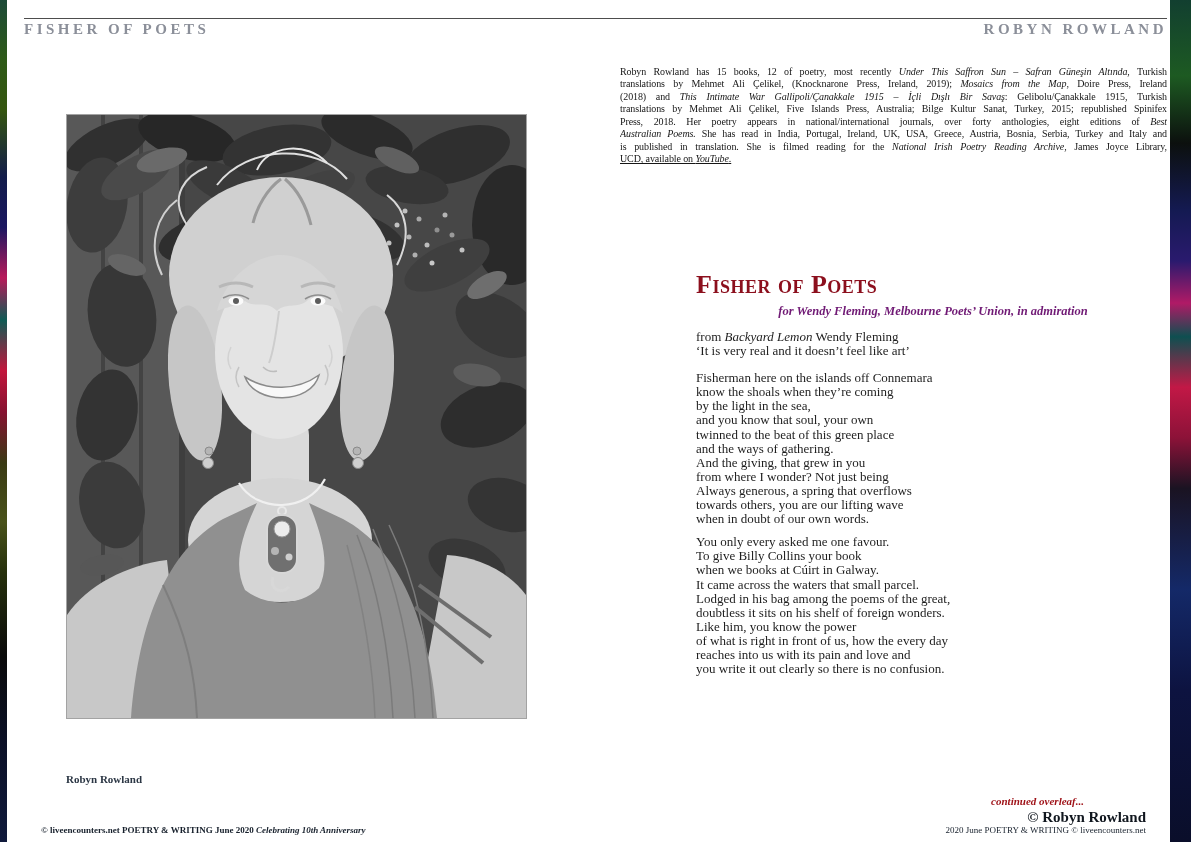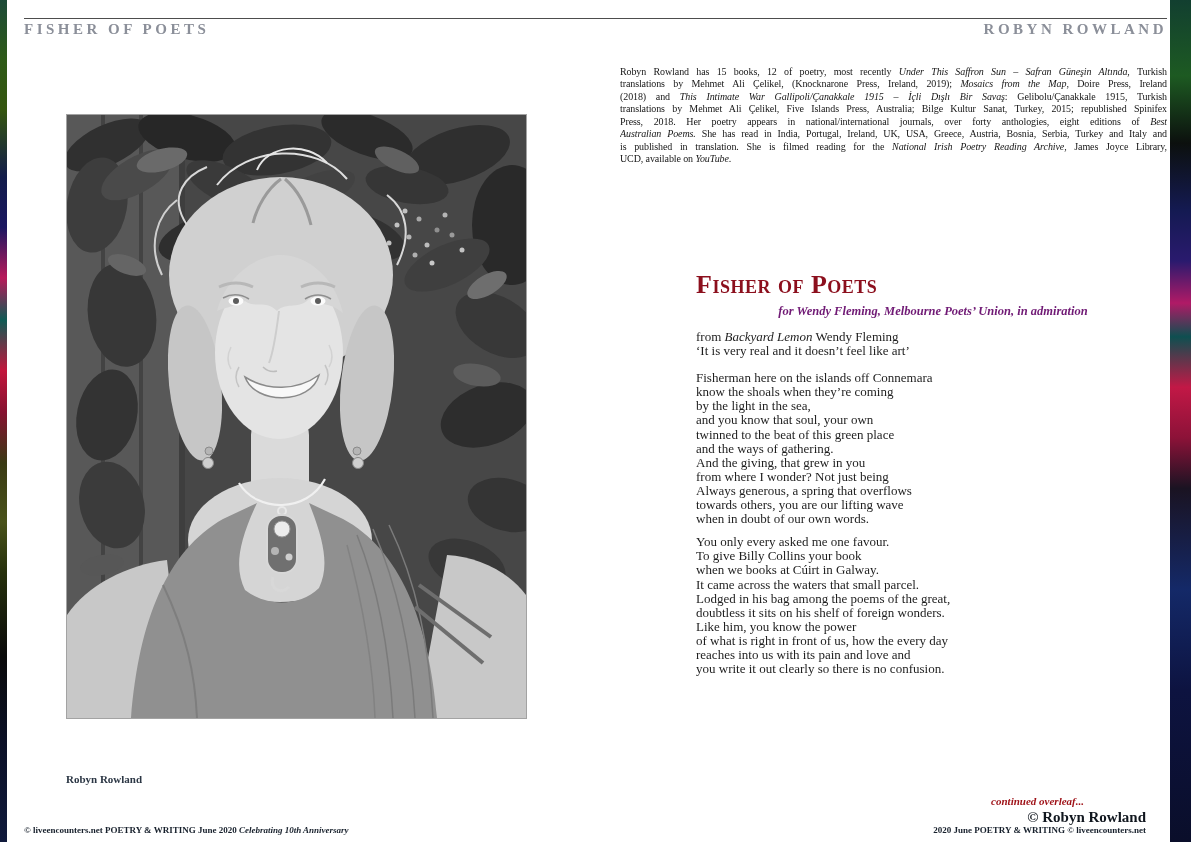--- a/index.html
+++ b/index.html
@@ -38,21 +38,21 @@
   }
   .caption{
     position:absolute;left:59px;top:773px;
     font-size:11px;font-weight:bold;color:#2b3644;
   }
   .bio{
     position:absolute;left:613px;top:66px;width:547px;
     font-size:10px;line-height:12.45px;letter-spacing:-0.1px;color:#161616;
   }
   .bio-line{text-align:justify;text-align-last:justify;overflow:hidden;white-space:nowrap;}
-  .bio-line:last-child{text-align-last:left;}
+  .bio-line:last-child{text-align-last:left;text-decoration:underline;}
   .bio i, .footer-left i{font-style:italic;}
 
   .poem{position:absolute;left:689px;top:270px;width:474px;color:#1d1d1d;}
   .poem-title{
     margin:0;font-size:26px;line-height:30px;font-weight:bold;
     font-variant:small-caps;letter-spacing:0.5px;color:#8c0f1d;
   }
   .dedication{
     margin-top:4px;font-size:12.5px;line-height:15px;
     font-weight:bold;font-style:italic;text-align:center;color:#701a75;
@@ -64,26 +64,26 @@
 
   .continued{
     position:absolute;left:613px;right:86px;top:795px;text-align:right;
     font-size:11px;font-weight:bold;font-style:italic;color:#9e1016;
   }
   .author-copy{
     position:absolute;left:613px;right:24px;top:809px;text-align:right;
     font-size:15px;font-weight:bold;color:#10161e;
   }
   .footer-left{
-    position:absolute;left:17px;top:825px;
+    position:absolute;left:34px;top:825px;
     font-size:9px;font-weight:bold;color:#17202c;
   }
   .footer-right{
     position:absolute;right:24px;top:825px;text-align:right;
-    font-size:9px;font-weight:bold;color:#17202c;
+    font-size:9px;font-weight:normal;color:#17202c;
   }
 </style>
 </head>
 <body>
 
 <div class="edge edge-left"></div>
 <div class="edge edge-right"></div>
 
 <div class="page">
 

